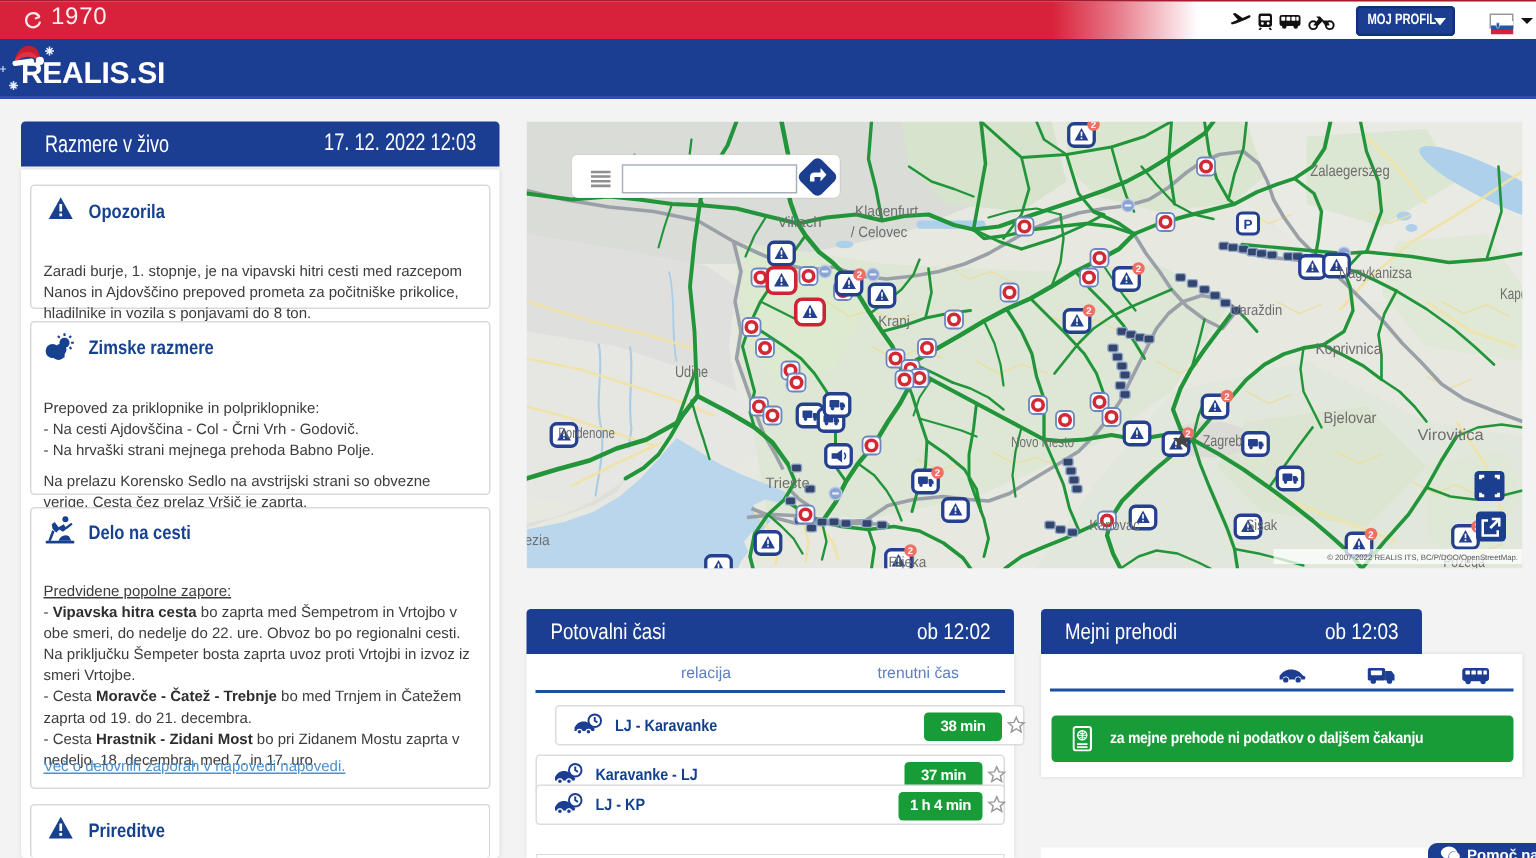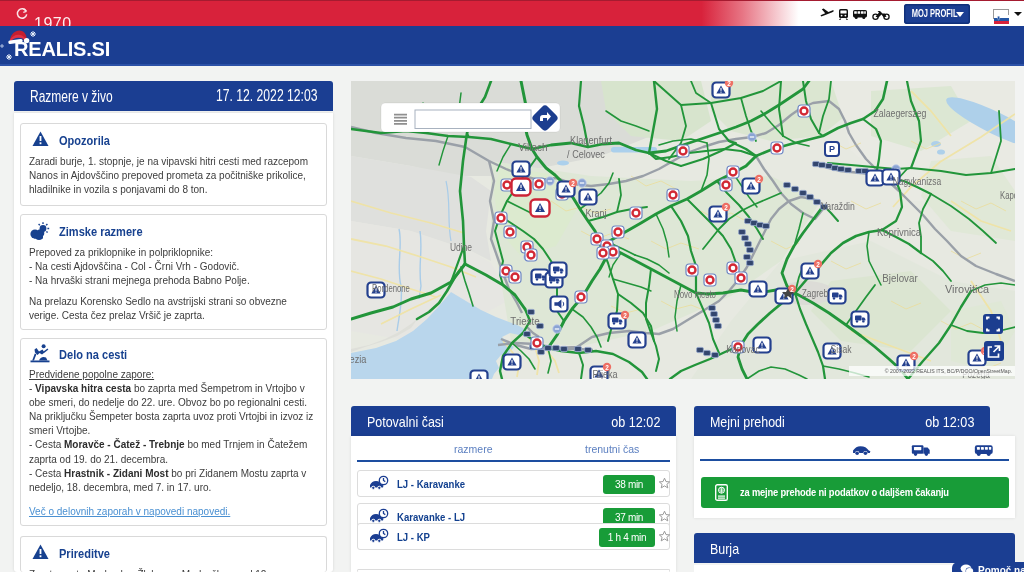--- a/index.html
+++ b/index.html
@@ -3,50 +3,50 @@
 <meta charset="utf-8">
 <title>PROMET.SI</title>
 <style>
 *{margin:0;padding:0;box-sizing:border-box;}
 html,body{width:1024px;height:572px;overflow:hidden;font-family:"Liberation Sans",sans-serif;background:#f2f3f2;}
 #page{position:relative;width:1024px;height:572px;overflow:hidden;}
 .abs{position:absolute;}
 .cx{display:inline-block;white-space:nowrap;transform-origin:left center;}
 
 #topbar{left:0;top:0;width:1024px;height:26px;background:linear-gradient(90deg,#d8223b 0%,#d8223b 68.5%,#e77584 72.5%,#ffffff 78%,#ffffff 100%);border-top:1px solid #a51b30;}
-#num1970{left:34px;top:3px;color:#fdeef0;font-size:16px;letter-spacing:0.5px;margin-top:12px;}
+#num1970{left:34px;top:3px;color:#fdeef0;font-size:16px;letter-spacing:0.5px;}
 
 #navbar{left:0;top:26px;width:1024px;height:40px;background:#1b3e92;border-bottom:2px solid #2c51a7;}
 #logo{left:14px;top:38px;color:#fff;font-size:20px;font-weight:bold;letter-spacing:-0.2px;}
 #menu{right:14px;top:40px;color:#fff;font-size:12px;font-weight:bold;letter-spacing:-0.75px;}
 #menu span.it{margin-left:13px;}
 .car3{display:inline-block;width:0;height:0;border-left:4px solid transparent;border-right:4px solid transparent;border-top:5px solid #fff;margin-left:5px;vertical-align:1px;}
 .car3b{display:inline-block;width:0;height:0;border-left:3.5px solid transparent;border-right:3.5px solid transparent;border-top:4px solid #111;margin-left:4px;vertical-align:2px;}
 #profil{left:904px;top:4px;width:66px;height:20px;box-shadow:0 0 0 1.5px #10307a inset;background:#1b3e92;border-radius:3px;color:#fff;font-size:10px;font-weight:bold;text-align:center;line-height:19px;}
 #flag{left:993px;top:9px;width:16px;height:10px;border:0.5px solid #999;}
 
 #lpanel-h{left:14px;top:81px;width:319px;height:30px;background:#1b3e92;border-radius:3px 3px 0 0;color:#fff;}
 #lpanel-b{left:14px;top:113px;width:319px;height:459px;background:#fff;border-radius:0 0 3px 3px;box-shadow:0 0 3px rgba(0,0,0,0.12);}
 .card{position:absolute;left:20px;width:307px;background:#fff;border:1px solid #d9d9d9;border-radius:3px;}
 .ctitle{position:absolute;left:59px;color:#17418f;font-size:13px;font-weight:bold;}
-.cbody{position:absolute;left:29px;width:288px;color:#3c3c3c;font-size:10px;line-height:14.1px;}
+.cbody{position:absolute;left:29px;width:288px;color:#3c3c3c;font-size:10px;line-height:14.1px;margin-top:20px;}
 .cbody b{color:#2d2d2d;}
 a.lnk{color:#4a90d2;text-decoration:underline;}
 
 .wh{position:absolute;height:30px;background:#1b3e92;border-radius:3px 3px 0 0;color:#fff;}
 .wht{position:absolute;left:16px;top:7px;font-size:15px;}
 .whr{position:absolute;right:16px;top:7px;font-size:15px;transform-origin:right center;}
 #pc-body{left:351px;top:436px;width:325px;height:136px;background:#fff;box-shadow:0 0 3px rgba(0,0,0,0.1);}
 #mp-body{left:694px;top:436px;width:321px;height:82px;background:#fff;box-shadow:0 0 3px rgba(0,0,0,0.1);}
 .colh{position:absolute;top:443px;color:#5b7fc0;font-size:10.5px;}
 .row{position:absolute;left:357px;width:313px;height:27px;border:1px solid #dcdcdc;border-radius:3px;background:#fff;}
 .rname{position:absolute;left:39px;top:7px;color:#12408f;font-size:11px;font-weight:bold;}
 .ric{position:absolute;left:10px;top:4px;}
 .rst{position:absolute;left:300px;top:6px;}
-.badge{position:absolute;left:245px;top:4px;width:52px;height:19px;background:#189c38;border-radius:3px;color:#fff;font-size:10px;font-weight:normal;text-align:center;line-height:19px;letter-spacing:-0.3px;}
+.badge{position:absolute;left:245px;top:4px;width:52px;height:19px;background:#189c38;border-radius:3px;color:#fff;font-size:10px;font-weight:bold;text-align:center;line-height:19px;letter-spacing:-0.3px;}
 #banner{left:701px;top:477px;width:308px;height:31px;background:#189c38;border-radius:3px;color:#fff;font-size:10.5px;font-weight:bold;letter-spacing:-0.2px;line-height:31px;}
 #burja-h{left:694px;top:533px;width:321px;height:30px;background:#1b3e92;border-radius:3px 3px 0 0;color:#fff;}
 #burja-b{left:694px;top:565px;width:321px;height:7px;background:#fff;}
 #help{left:952px;top:562px;width:120px;height:10px;background:#1b3e92;border-radius:6px 0 0 0;color:#fff;font-size:10px;font-weight:bold;padding:3px 0 0 26px;}
 </style>
 </head>
 <body>
 <div id="page">
 
 <div class="abs" id="topbar"></div>
@@ -527,25 +527,25 @@
         </g>
 <rect x="498" y="285" width="166" height="10" fill="#ffffffbb"></rect>
 <text x="661" y="292" font-size="5.2" fill="#555" text-anchor="end" font-family="Liberation Sans">© 2007-2022 REALIS ITS, BC/P/DOO/OpenStreetMap.</text>
       </svg></div>
 
 <div class="wh" style="left:351px;top:406px;width:325px;">
   <span class="wht cx" style="transform:scaleX(0.83)">Potovalni časi</span>
   <span class="whr cx" style="transform:scaleX(0.84)">ob 12:02</span>
 </div>
 <div class="abs" id="pc-body"></div>
-<span class="colh" style="left:454px;">razmere</span>
+<span class="colh" style="left:454px;">relacija</span>
 <span class="colh" style="left:585px;">trenutni čas</span>
 <div class="abs" style="left:357px;top:460px;width:313px;height:2px;background:#1d4ea0"></div>
 
-<div class="row" style="top:470px;">
+<div class="row" style="top:470px;margin-left:13px;">
       <svg class="ric" width="22" height="18" viewBox="0 0 22 18">
         <g stroke="#1b3e92" fill="none" stroke-width="1.3">
           <path d="M2 10 C3.5 7.5 5 6 8 6 C11 6 13 7.5 14.5 10 L15.5 10.6 L15 12.4 L13.2 12.4 a2 2 0 0 0 -3.8 0 L7.2 12.4 a2 2 0 0 0 -3.8 0 L2 12.4 Z" fill="#1b3e92" stroke="none"></path>
           <circle cx="5.3" cy="12.8" r="1.6" fill="#1b3e92" stroke="#fff" stroke-width="0.8"></circle>
           <circle cx="11.3" cy="12.8" r="1.6" fill="#1b3e92" stroke="#fff" stroke-width="0.8"></circle>
           <circle cx="15.5" cy="5.5" r="4.2" fill="#fff"></circle>
           <path d="M15.5 3 L15.5 5.5 L17.3 6.6"></path>
         </g>
       </svg>
       <span class="rname cx" style="transform:scaleX(0.87)">LJ - Karavanke</span>
@@ -581,21 +581,21 @@
         </g>
       </svg>
       <span class="rname cx" style="transform:scaleX(0.87)">LJ - KP</span>
       <span class="badge" style="left:241px;width:56px">1 h 4 min</span>
       <svg class="rst" width="13" height="13" viewBox="0 0 13 13">
         <path d="M6.5 1.2 L8 4.6 L11.7 4.9 L8.9 7.3 L9.8 10.9 L6.5 8.9 L3.2 10.9 L4.1 7.3 L1.3 4.9 L5 4.6 Z" fill="#fff" stroke="#9a9a9a" stroke-width="1"></path>
       </svg>
     </div>
 <div class="row" style="top:569px;height:3px;border-bottom:none;"></div>
 
-<div class="wh" style="left:694px;top:406px;width:296px;">
+<div class="wh" style="left:694px;top:406px;width:254px;">
   <span class="wht cx" style="transform:scaleX(0.83)">Mejni prehodi</span>
   <span class="whr cx" style="transform:scaleX(0.84)">ob 12:03</span>
 </div>
 <div class="abs" id="mp-body"></div>
 <svg class="abs" style="left:852px;top:442px" width="147" height="15" viewBox="0 0 140 14">
 <g fill="#1b3e92">
 <path d="M1 8 C3 5.5 5 4 8 4 C12 4 14 5.5 16 8 L17.5 8.6 L17 10.4 L14.8 10.4 a2 2 0 0 0 -4 0 L7 10.4 a2 2 0 0 0 -4 0 L1 10.4 Z"></path>
 <circle cx="4.9" cy="10.6" r="1.7"></circle>
         <circle cx="12.8" cy="10.6" r="1.7"></circle>
 <rect x="57" y="3" width="11" height="8" rx="1"></rect>
@@ -616,23 +616,20 @@
 </svg>
 <div class="abs" style="left:700px;top:459px;width:309px;height:2px;background:#1d4ea0"></div>
 <div class="abs" id="banner"><svg style="position:absolute;left:14px;top:7px" width="13" height="17" viewBox="0 0 13 17">
         <rect x="0.7" y="0.7" width="11.6" height="15.6" rx="1.6" fill="none" stroke="#fff" stroke-width="1.4"></rect>
         <circle cx="6.5" cy="6.2" r="3" fill="none" stroke="#fff" stroke-width="1"></circle>
         <path d="M3.5 6.2 L9.5 6.2 M6.5 3.2 L6.5 9.2 M4.6 4.2 C5.8 5.4 7.4 5.4 8.5 4.3 M4.6 8.2 C5.8 7 7.4 7 8.5 8.1" stroke="#fff" stroke-width="0.7" fill="none"></path>
         <rect x="3" y="11.5" width="7" height="1.2" fill="#fff"></rect>
         <rect x="3" y="13.5" width="7" height="1.2" fill="#fff"></rect>
       </svg><span class="cx" style="margin-left:39px;transform:scaleX(0.89)">za mejne prehode ni podatkov o daljšem čakanju</span></div>
 
-<div class="abs" id="burja-h">
-      <span class="wht cx" style="transform:scaleX(0.83)">Burja</span>
-    </div>
 <div class="abs" id="burja-b"></div>
 
 <div class="abs" id="help"><svg style="position:absolute;left:8px;top:2px" width="14" height="11" viewBox="0 0 14 11">
         <ellipse cx="6" cy="4.6" rx="5.4" ry="4.2" fill="#fff"></ellipse>
         <path d="M4 8 L4.5 10.6 L7.8 8.2 Z" fill="#fff"></path>
         <circle cx="9" cy="7" r="3.4" fill="#1b3e92"></circle>
         <ellipse cx="9.6" cy="6.8" rx="3.6" ry="2.9" fill="#fff"></ellipse>
         <path d="M11.6 9 L11.2 10.8 L9 8.9 Z" fill="#fff"></path>
       </svg>Pomoč na spletu</div>
 

